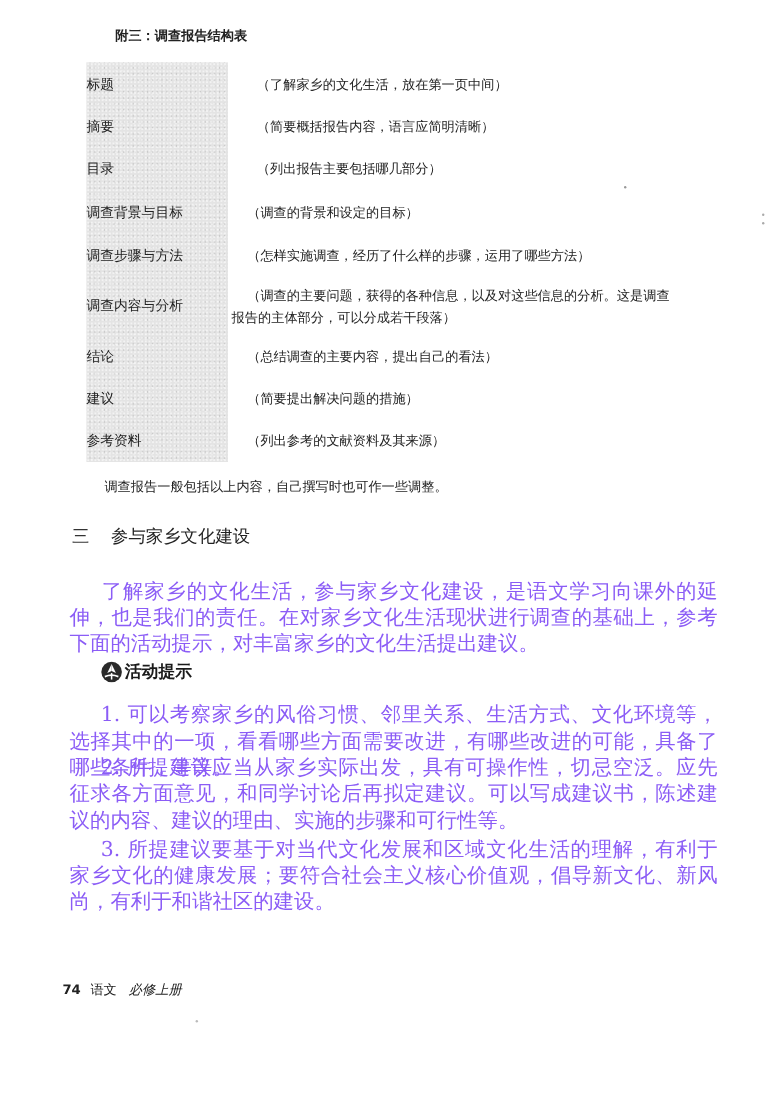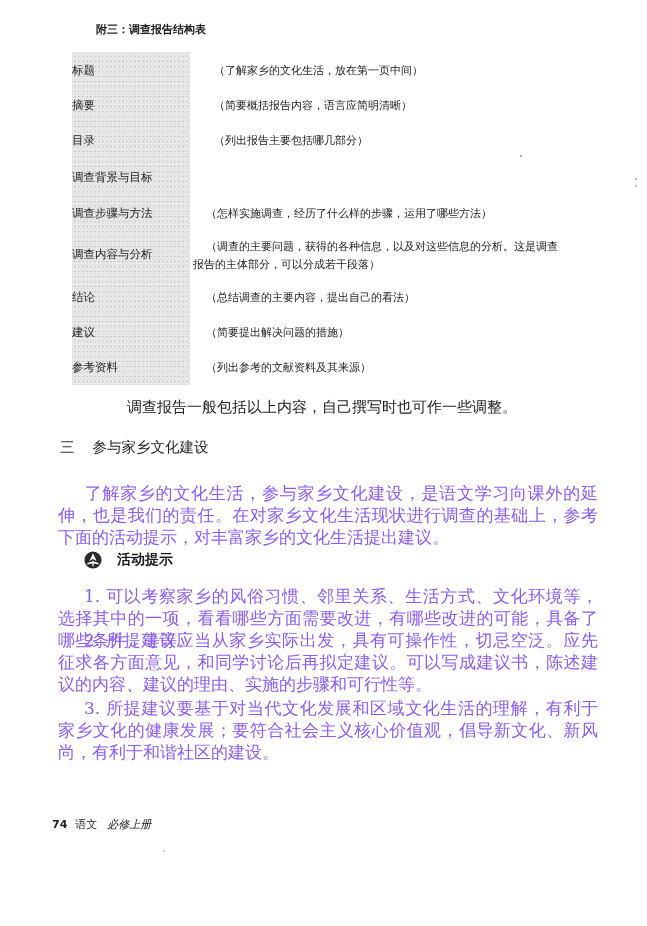--- a/index.html
+++ b/index.html
@@ -23,36 +23,36 @@
     background-position: 0 0, 1px 2px, 2px 1px;
   }
   .row-label {
     position: absolute; left: 72px; width: 118px; text-align: left;
     font-family: "DejaVu Sans", "Liberation Sans", sans-serif; font-size: 11.5px; color: #222;
   }
   .row-desc {
     position: absolute; font-size: 11px; color: #222; line-height: 18px;
   }
   .note {
-    position: absolute; left: 87px; top: 398px; font-size: 15px; color: #222; margin-left: 40px;
+    position: absolute; left: 87px; top: 398px; font-size: 11px; color: #222;
   }
   .section-heading {
     position: absolute; left: 60px; top: 438px; font-size: 14.5px; color: #222;
     font-family: "DejaVu Sans", "Liberation Sans", sans-serif;
   }
   .section-heading .num { margin-right: 18px; font-weight: normal; color: #333; }
   .para {
     position: absolute; left: 58px; width: 540px; font-size: 17px; line-height: 22px; color: #8b5cf6;
     text-align: justify;
   }
   .para .indent { display: inline-block; width: 26px; }
   .tips-heading {
     position: absolute; left: 84px; top: 551px; font-size: 14px; font-weight: bold;
     font-family: "DejaVu Sans", "Liberation Sans", sans-serif; color: #1a1a1a;
-    display: flex; align-items: center; gap: 15px;
+    display: flex; align-items: center; gap: 2px;
   }
   .tips-icon { width: 18px; height: 18px; display: inline-block; }
   .footer {
     position: absolute; left: 52px; top: 817px; font-size: 11px; color: #222;
     font-family: "DejaVu Sans", "Liberation Sans", sans-serif;
   }
   .footer .pg { font-weight: bold; margin-right: 8px; }
   .footer .subject { margin-right: 10px; text-align: center; }
   .footer .volume { font-style: italic; }
   .speck { position: absolute; width: 2px; height: 2px; background: #aaa; border-radius: 1px; }
@@ -72,20 +72,21 @@
   <div class="row-label" style="top:170px">调查背景与目标</div>
   <div class="row-label" style="top:206px">调查步骤与方法</div>
   <div class="row-label" style="top:247px">调查内容与分析</div>
   <div class="row-label" style="top:290px">结论</div>
   <div class="row-label" style="top:325px">建议</div>
   <div class="row-label" style="top:360px">参考资料</div>
 
   <div class="row-desc" style="left:214px; top:62px">（了解家乡的文化生活，放在第一页中间）</div>
   <div class="row-desc" style="left:214px; top:97px">（简要概括报告内容，语言应简明清晰）</div>
   <div class="row-desc" style="left:214px; top:132px">（列出报告主要包括哪几部分）</div>
+  <div class="row-desc" style="left:206px; top:169px">（调查的背景和设定的目标）</div>
   <div class="row-desc" style="left:206px; top:205px">（怎样实施调查，经历了什么样的步骤，运用了哪些方法）</div>
   <div class="row-desc" style="left:206px; top:238px">（调查的主要问题，获得的各种信息，以及对这些信息的分析。这是调查</div>
   <div class="row-desc" style="left:206px; top:289px">（总结调查的主要内容，提出自己的看法）</div>
   <div class="row-desc" style="left:193px; top:256px">报告的主体部分，可以分成若干段落）</div>
   <div class="row-desc" style="left:206px; top:324px">（简要提出解决问题的措施）</div>
   <div class="row-desc" style="left:206px; top:359px">（列出参考的文献资料及其来源）</div>
 
   <div class="note">调查报告一般包括以上内容，自己撰写时也可作一些调整。</div>
 
   <div class="section-heading">

